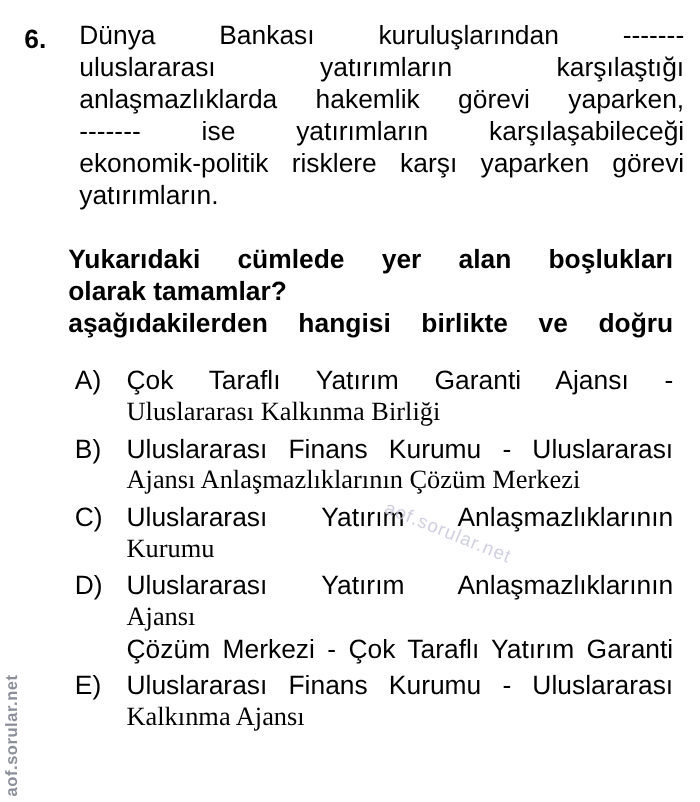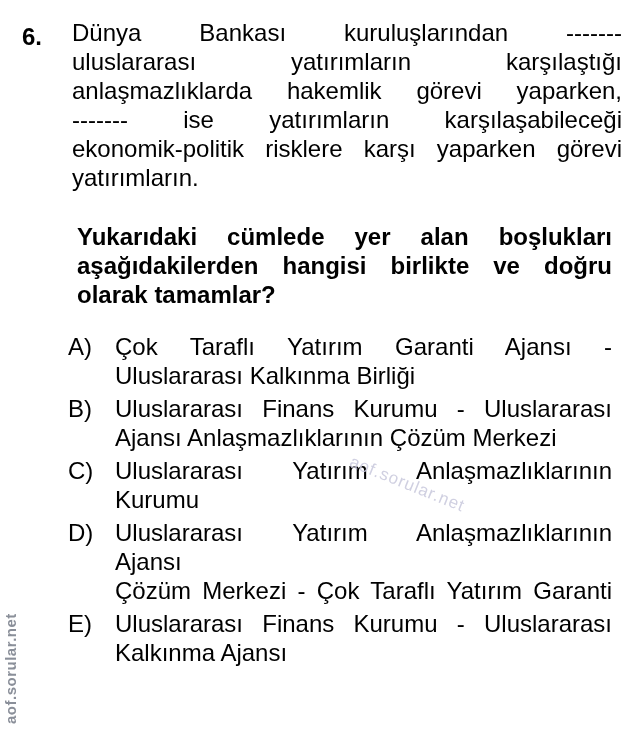--- a/index.html
+++ b/index.html
@@ -49,21 +49,20 @@
       width: 550px;
       font-size: 24px;
       font-weight: bold;
       line-height: 29px;
     }
     .prompt .line {
       display: block;
       text-align: justify;
       text-align-last: justify;
       white-space: nowrap;
-      margin-left: 15px;
     }
     .prompt .line.last {
       text-align-last: left;
     }
     .options {
       position: absolute;
       left: 68px;
       top: 332px;
       width: 544px;
     }
@@ -84,20 +83,21 @@
       display: block;
     }
     .option .text .line {
       display: block;
       text-align: justify;
       text-align-last: justify;
       white-space: nowrap;
     }
     .option .text .line.last {
       text-align-last: left;
+      font-family: Liberation Serif, serif;
     }
     .watermark-center {
       position: absolute;
       left: 354px;
       top: 452px;
       font-size: 17px;
       color: #c8c8dc;
       transform: rotate(22deg);
       transform-origin: left top;
       letter-spacing: 1px;
@@ -126,22 +126,22 @@
   <span class="line">Dünya Bankası kuruluşlarından -------</span>
   <span class="line">uluslararası yatırımların karşılaştığı</span>
   <span class="line">anlaşmazlıklarda hakemlik görevi yaparken,</span>
   <span class="line">------- ise yatırımların karşılaşabileceği</span>
   <span class="line">ekonomik-politik risklere karşı yaparken görevi</span>
   <span class="line last">yatırımların.</span>
 </div>
 
 <div class="prompt">
   <span class="line">Yukarıdaki cümlede yer alan boşlukları</span>
+  <span class="line last">olarak tamamlar?</span>
   <span class="line">aşağıdakilerden hangisi birlikte ve doğru</span>
-  <span class="line last">olarak tamamlar?</span>
 </div>
 
 <div class="options">
   <div class="option">
     <span class="letter">A)</span>
     <span class="text">
       <span class="line">Çok Taraflı Yatırım Garanti Ajansı -</span>
       <span class="line last">Uluslararası Kalkınma Birliği</span>
     </span>
   </div>

